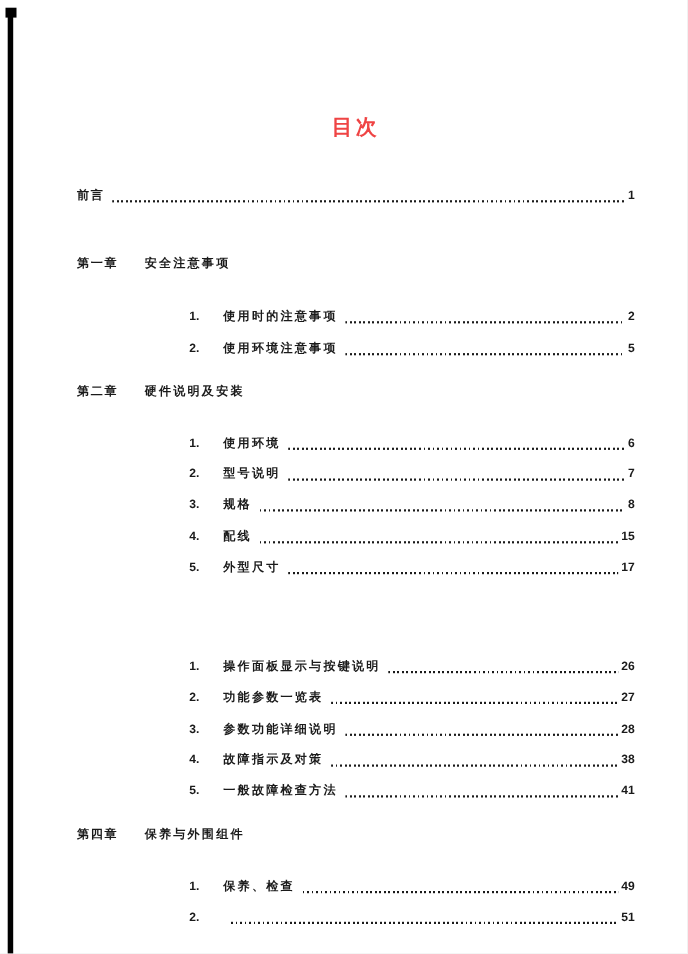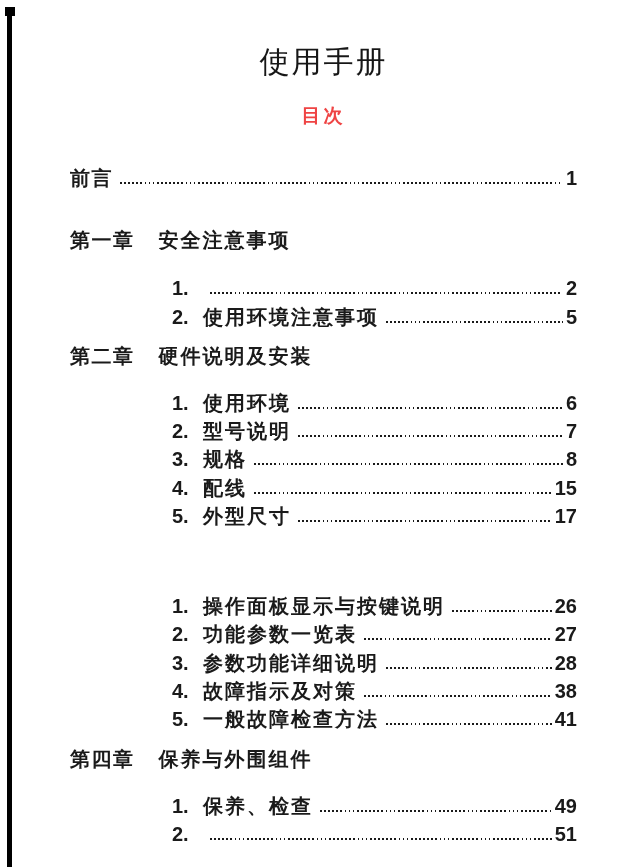--- a/index.html
+++ b/index.html
@@ -33,21 +33,21 @@
     font-family:"Liberation Serif","DejaVu Serif",serif;
     font-size:19px; font-weight:600; letter-spacing:3px;
     color:#ef4444; white-space:nowrap;
   }
   #toc {
     position:absolute; left:70px; top:0; width:507px; height:867px;
   }
   .row {
     position:absolute; left:0; right:0; height:20px;
     display:flex; align-items:flex-end;
-    font-weight:bold; font-size:20px; line-height:18px;
+    font-weight:bold; font-size:11px; line-height:18px;
     color:#1a1a1a; white-space:nowrap;
   }
   .row .label   { letter-spacing:1.5px; flex:none; }
   .row .ctitle  { margin-left:24px; letter-spacing:2px; flex:none;text-align:center; }
   .row.item     { padding-left:102px; }
   .row .num     { flex:none; width:31px; letter-spacing:0; }
   .row .t       { flex:none; letter-spacing:2px; }
   .leader {
     flex:1; height:2.4px;
     margin:0 3px 3px 7px;
@@ -57,37 +57,37 @@
   .pg { flex:none; letter-spacing:0; }
 </style>
 </head>
 <body>
 
 <div id="page">
 
   <div id="edge-line"></div>
   <div id="edge-nub"></div>
 
-  <div id="doc-title">使用手册</div>
   <div id="toc-heading">目次</div>
 
   <div id="toc">
 
     <div class="row" style="top:167px">
       <span class="label">前言</span>
       <span class="leader"></span>
       <span class="pg">1</span>
     </div>
 
     <div class="row" style="top:229px">
       <span class="label">第一章</span>
       <span class="ctitle">安全注意事项</span>
     </div>
     <div class="row item" style="top:277px">
       <span class="num">1.</span>
+      <span class="t">使用时的注意事项</span>
       <span class="leader"></span>
       <span class="pg">2</span>
     </div>
     <div class="row item" style="top:306px">
       <span class="num">2.</span>
       <span class="t">使用环境注意事项</span>
       <span class="leader"></span>
       <span class="pg">5</span>
     </div>
 

